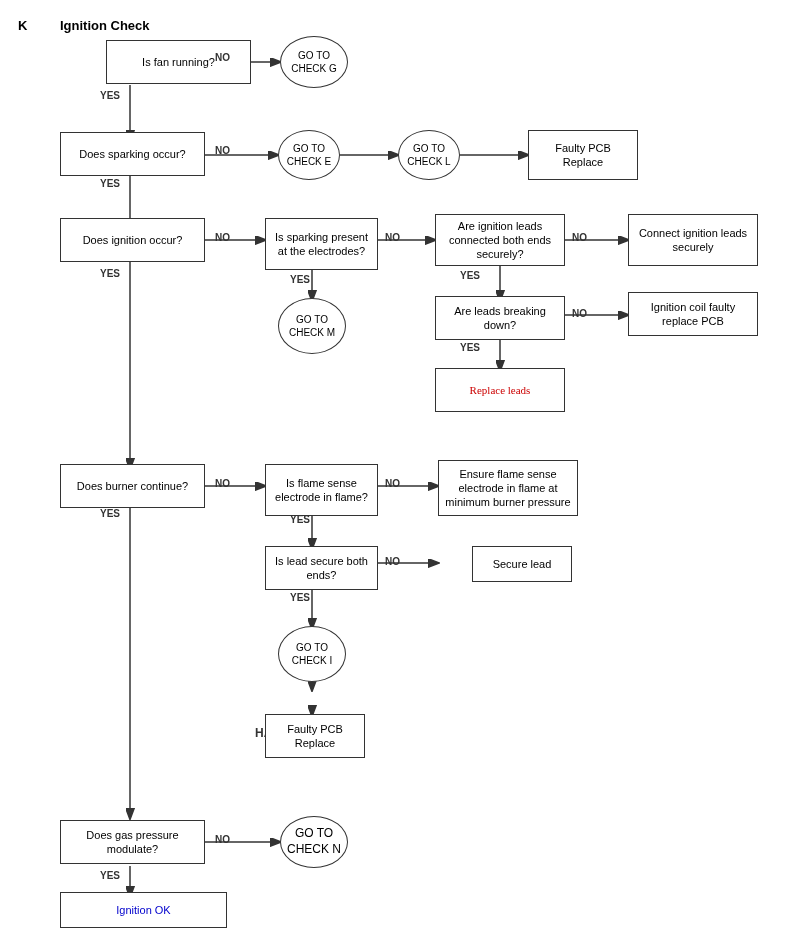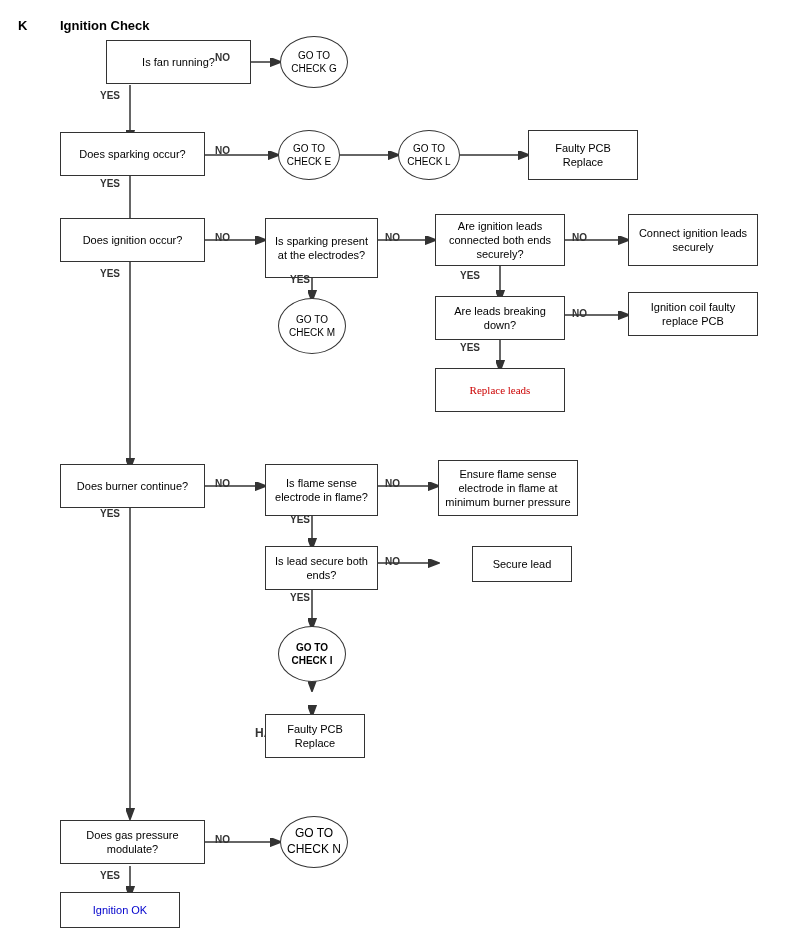--- a/index.html
+++ b/index.html
@@ -172,21 +172,21 @@
 <div class="fc-label" style="left:100px;top:178px;">YES</div>
 
 <div class="fc-box" style="left:60px;top:218px;width:145px;height:44px;">
   <span>Does ignition occur?</span>
 </div>
 
 <div class="fc-label" style="left:215px;top:232px;">NO</div>
 
 <div class="fc-label" style="left:100px;top:268px;">YES</div>
 
-<div class="fc-box" style="left:265px;top:218px;width:113px;height:60px;text-align:center;">
+<div class="fc-box" style="left:265px;top:218px;width:113px;height:52px;text-align:center;">
   <span>Is sparking present at the electrodes?</span>
 </div>
 
 <div class="fc-circle" style="left:278px;top:298px;width:68px;height:56px;">
   <span style="font-size:10px;">GO TO CHECK M</span>
 </div>
 
 <div class="fc-label" style="left:290px;top:274px;">YES</div>
 
 <div class="fc-label" style="left:385px;top:232px;">NO</div>
@@ -244,21 +244,21 @@
 </div>
 
 <div class="fc-label" style="left:385px;top:556px;">NO</div>
 
 <div class="fc-label" style="left:290px;top:592px;">YES</div>
 
 <div class="fc-box" style="left:438px;top:546px;width:100px;height:36px;margin-left:34px;">
   <span>Secure lead</span>
 </div>
 
-<div class="fc-circle" style="left:278px;top:626px;width:68px;height:56px;font-weight:bold;">
+<div class="fc-circle" style="left:278px;top:626px;width:68px;height:56px;">
   <span style="font-size:10px;">GO TO CHECK I</span>
 </div>
 
 <div class="fc-label" style="left:255px;top:726px;font-weight:bold;font-size:12px;">HARNESS OK</div>
 
 <div class="fc-box" style="left:265px;top:714px;width:100px;height:44px;">
   <span>Faulty PCB Replace</span>
 </div>
 
 <div class="fc-box" style="left:60px;top:820px;width:145px;height:44px;">
@@ -266,15 +266,15 @@
 </div>
 
 <div class="fc-label" style="left:215px;top:834px;">NO</div>
 
 <div class="fc-label" style="left:100px;top:870px;">YES</div>
 
 <div class="fc-circle" style="left:280px;top:816px;width:68px;height:52px;">
   <span style="font-size:12px;">GO TO CHECK N</span>
 </div>
 
-<div class="fc-box" style="left:60px;top:892px;width:120px;height:36px;align-items:center;">
+<div class="fc-box" style="left:60px;top:892px;width:167px;height:36px;align-items:center;">
   <span class="blue-text">Ignition OK</span>
 </div>
 
 </body></html>

